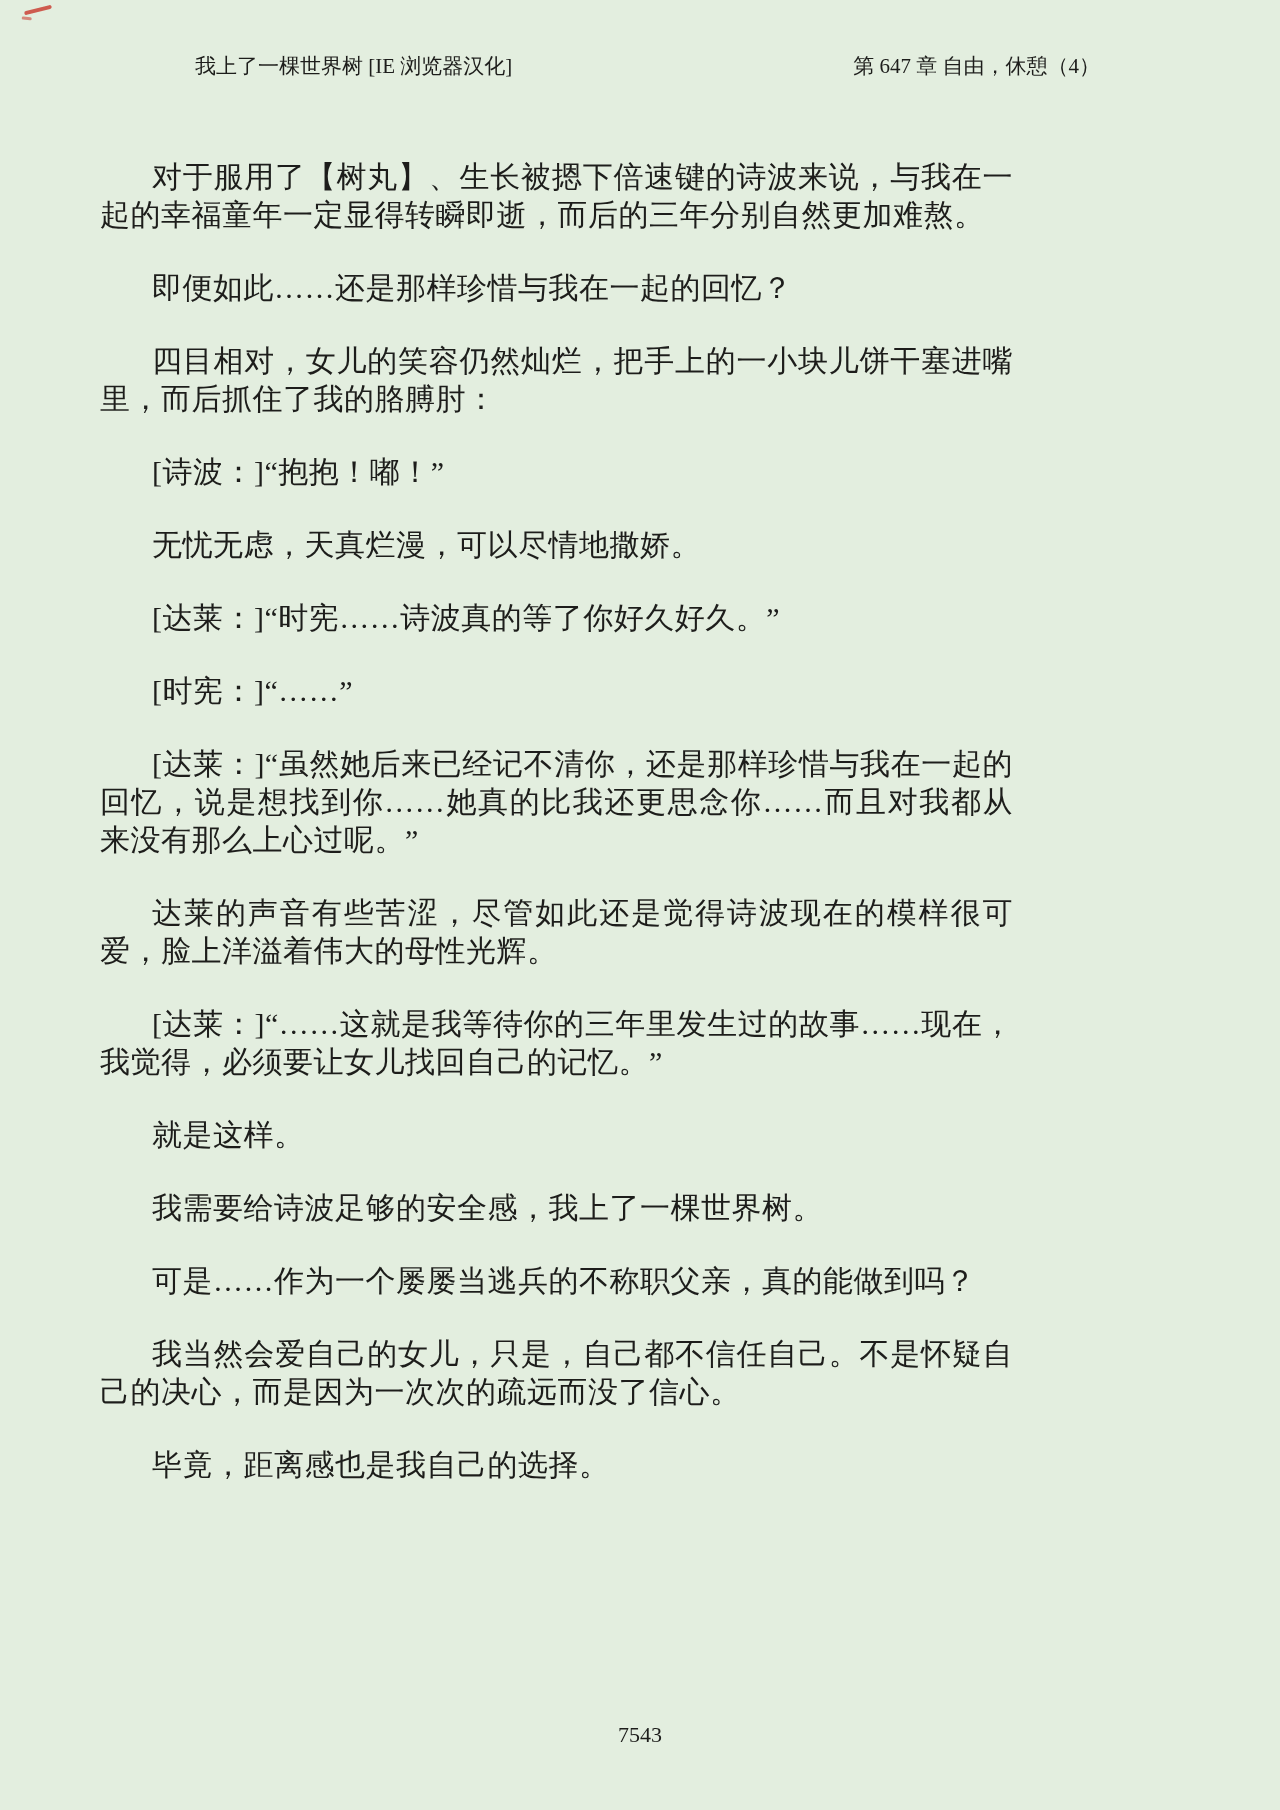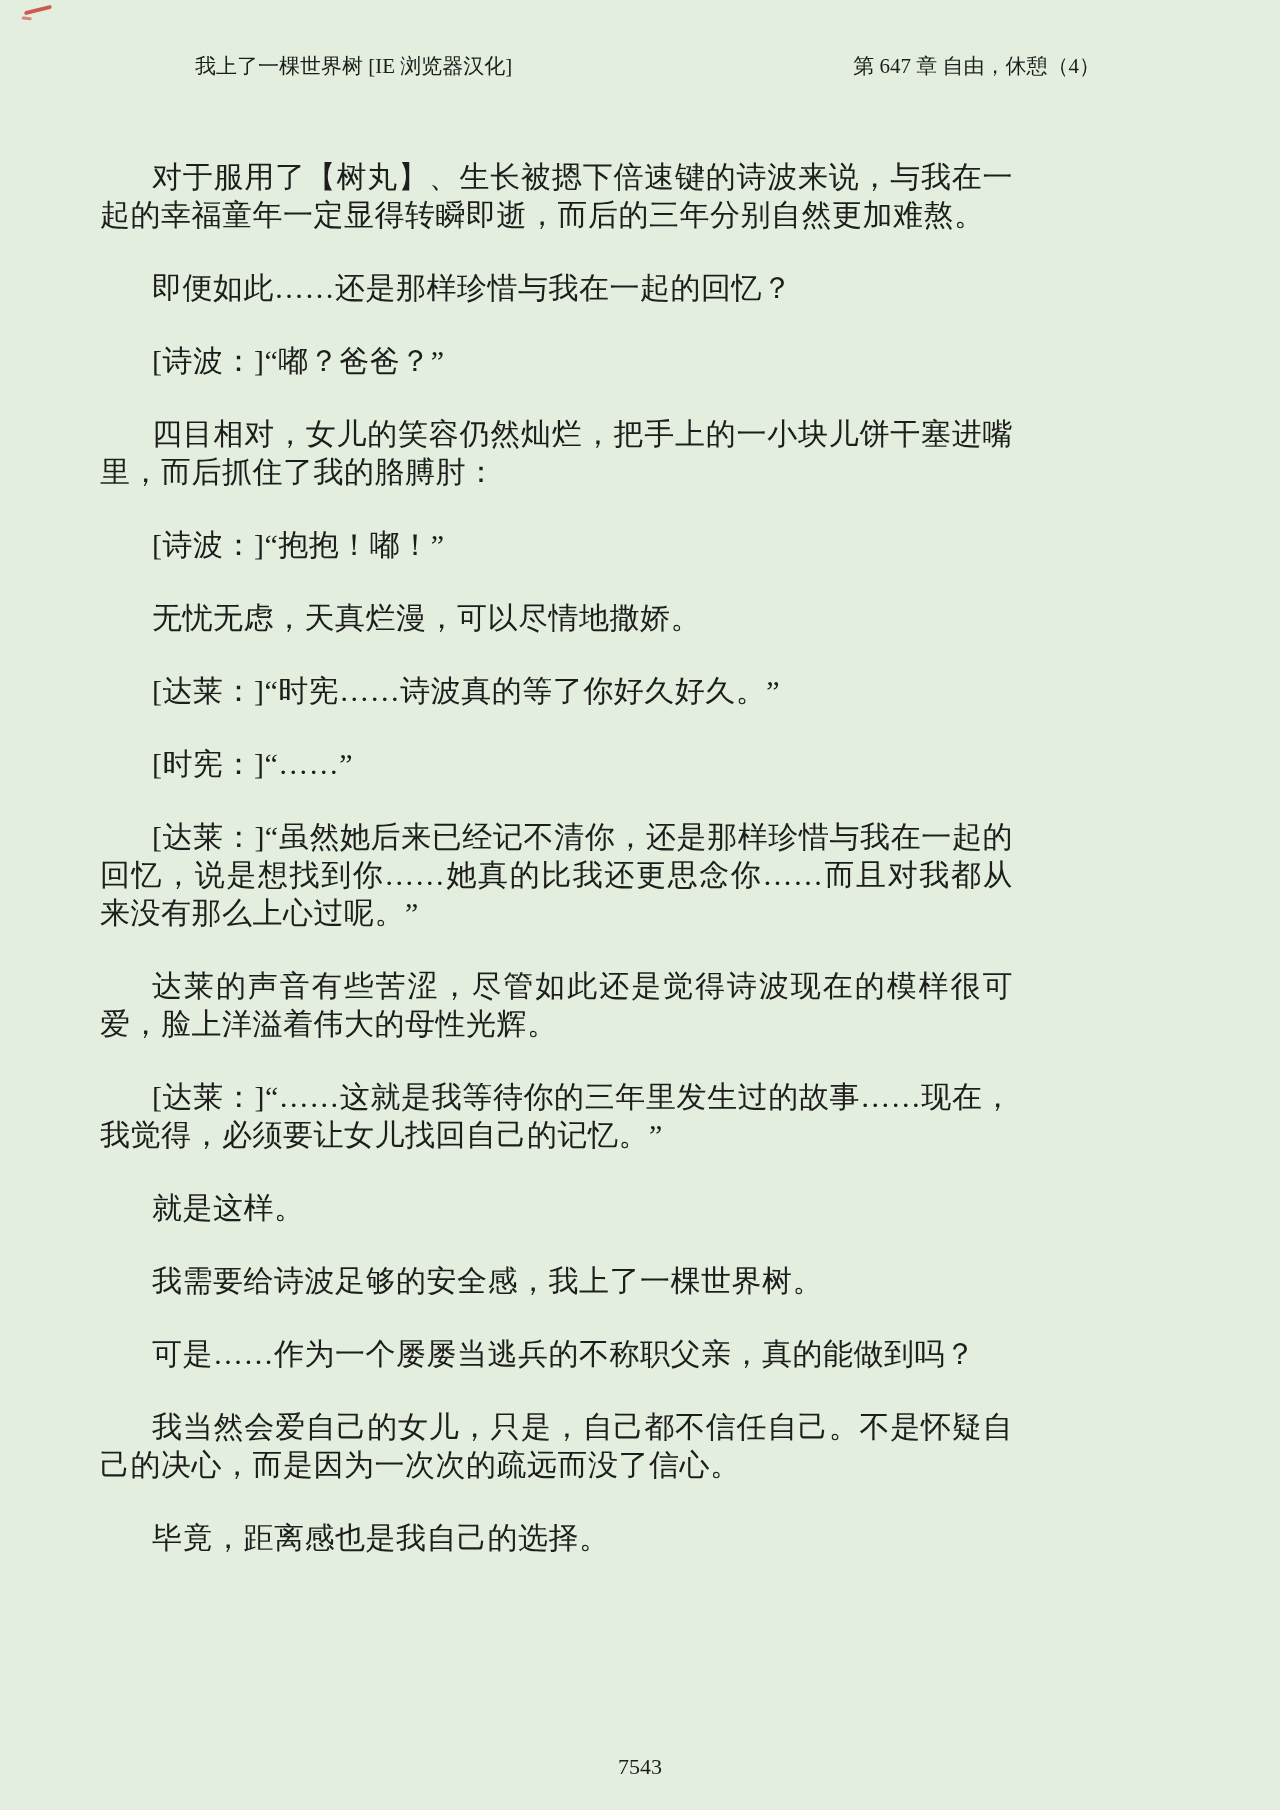--- a/index.html
+++ b/index.html
@@ -65,39 +65,37 @@
     margin:0 0 35px 0;
     text-indent:52px;
   }
   footer.footer{
     position:absolute;
     left:0;top:1722px;
     width:1280px;
     text-align:center;
     font-size:22px;
     line-height:26px;
-    margin-top:32px;
   }
 </style>
 </head>
 <body>
 
 <div class="page">
 
   <div class="corner-mark"></div>
 
   <header class="header">
     <span class="book-title">我上了一棵世界树 [IE 浏览器汉化]</span>
     <span class="chapter-title">第 647 章 自由，休憩（4）</span>
   </header>
 
   <main class="body-text" id="chapter-body">
       <p>对于服用了【树丸】、生长被摁下倍速键的诗波来说，与我在一起的幸福童年一定显得转瞬即逝，而后的三年分别自然更加难熬。</p>
       <p>即便如此……还是那样珍惜与我在一起的回忆？</p>
-      <p>[诗波：]“嘟？爸爸？”</p>
       <p>四目相对，女儿的笑容仍然灿烂，把手上的一小块儿饼干塞进嘴里，而后抓住了我的胳膊肘：</p>
       <p>[诗波：]“抱抱！嘟！”</p>
       <p>无忧无虑，天真烂漫，可以尽情地撒娇。</p>
       <p>[达莱：]“时宪……诗波真的等了你好久好久。”</p>
       <p>[时宪：]“……”</p>
       <p>[达莱：]“虽然她后来已经记不清你，还是那样珍惜与我在一起的回忆，说是想找到你……她真的比我还更思念你……而且对我都从来没有那么上心过呢。”</p>
       <p>达莱的声音有些苦涩，尽管如此还是觉得诗波现在的模样很可爱，脸上洋溢着伟大的母性光辉。</p>
       <p>[达莱：]“……这就是我等待你的三年里发生过的故事……现在，我觉得，必须要让女儿找回自己的记忆。”</p>
       <p>就是这样。</p>
       <p>我需要给诗波足够的安全感，我上了一棵世界树。</p>

